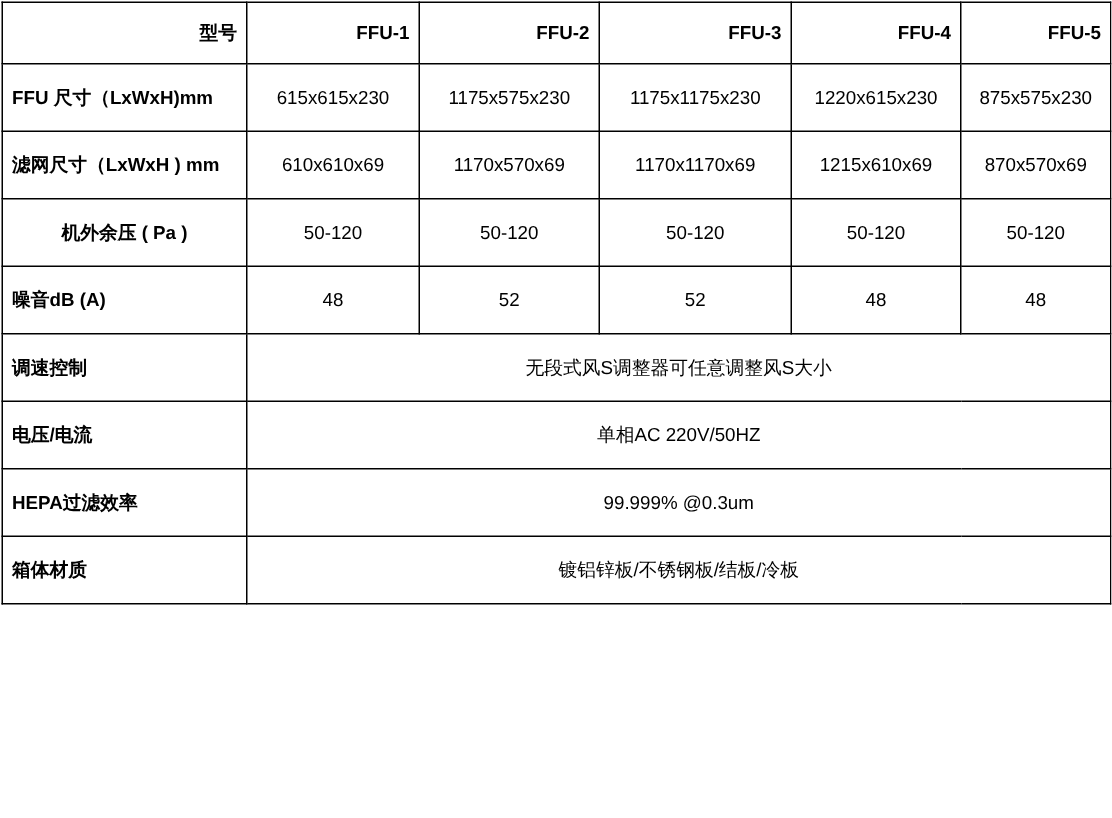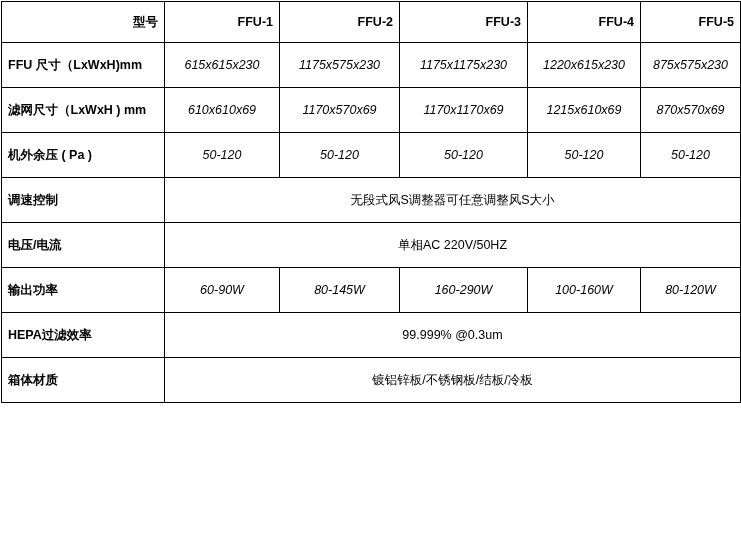--- a/index.html
+++ b/index.html
@@ -27,21 +27,20 @@
     padding: 0 6px;
     vertical-align: middle;
   }
   td.rowhead {
     text-align: left;
     font-weight: bold;
     font-size: 12.5px;
   }
   td.val {
     text-align: center;
-    font-style: italic;
   }
   td.colhead {
     text-align: right;
     font-weight: bold;
     font-size: 13px;
   }
   td.span {
     text-align: center;
     font-weight: normal;
   }
@@ -84,42 +83,42 @@
       </tr>
       <tr>
         <td class="rowhead" style="height: 44px;">滤网尺寸（LxWxH ) mm</td>
         <td class="val">610x610x69</td>
         <td class="val">1170x570x69</td>
         <td class="val">1170x1170x69</td>
         <td class="val">1215x610x69</td>
         <td class="val">870x570x69</td>
       </tr>
       <tr>
-        <td class="rowhead" style="height: 44px;">机外余压 ( Pa )</td>
+        <td class="rowhead" style="height: 44px; text-align: center;">机外余压 ( Pa )</td>
         <td class="val">50-120</td>
         <td class="val">50-120</td>
         <td class="val">50-120</td>
         <td class="val">50-120</td>
         <td class="val">50-120</td>
+      </tr>
+      <tr>
+        <td class="rowhead" style="height: 44px;">噪音dB (A)</td>
+        <td class="val">48</td>
+        <td class="val">52</td>
+        <td class="val">52</td>
+        <td class="val">48</td>
+        <td class="val">48</td>
       </tr>
       <tr>
         <td class="rowhead" style="height: 44px;">调速控制</td>
         <td class="span" colspan="5">无段式风S调整器可任意调整风S大小</td>
       </tr>
       <tr>
         <td class="rowhead" style="height: 44px;">电压/电流</td>
         <td class="span" colspan="5">单相AC 220V/50HZ</td>
-      </tr>
-      <tr>
-        <td class="rowhead" style="height: 44px;">输出功率</td>
-        <td class="val">60-90W</td>
-        <td class="val">80-145W</td>
-        <td class="val">160-290W</td>
-        <td class="val">100-160W</td>
-        <td class="val">80-120W</td>
       </tr>
       <tr>
         <td class="rowhead" style="height: 44px;">HEPA过滤效率</td>
         <td class="span" colspan="5">99.999% @0.3um</td>
       </tr>
       <tr>
         <td class="rowhead" style="height: 44px;">箱体材质</td>
         <td class="span" colspan="5">镀铝锌板/不锈钢板/结板/冷板</td>
       </tr>
     </tbody>

